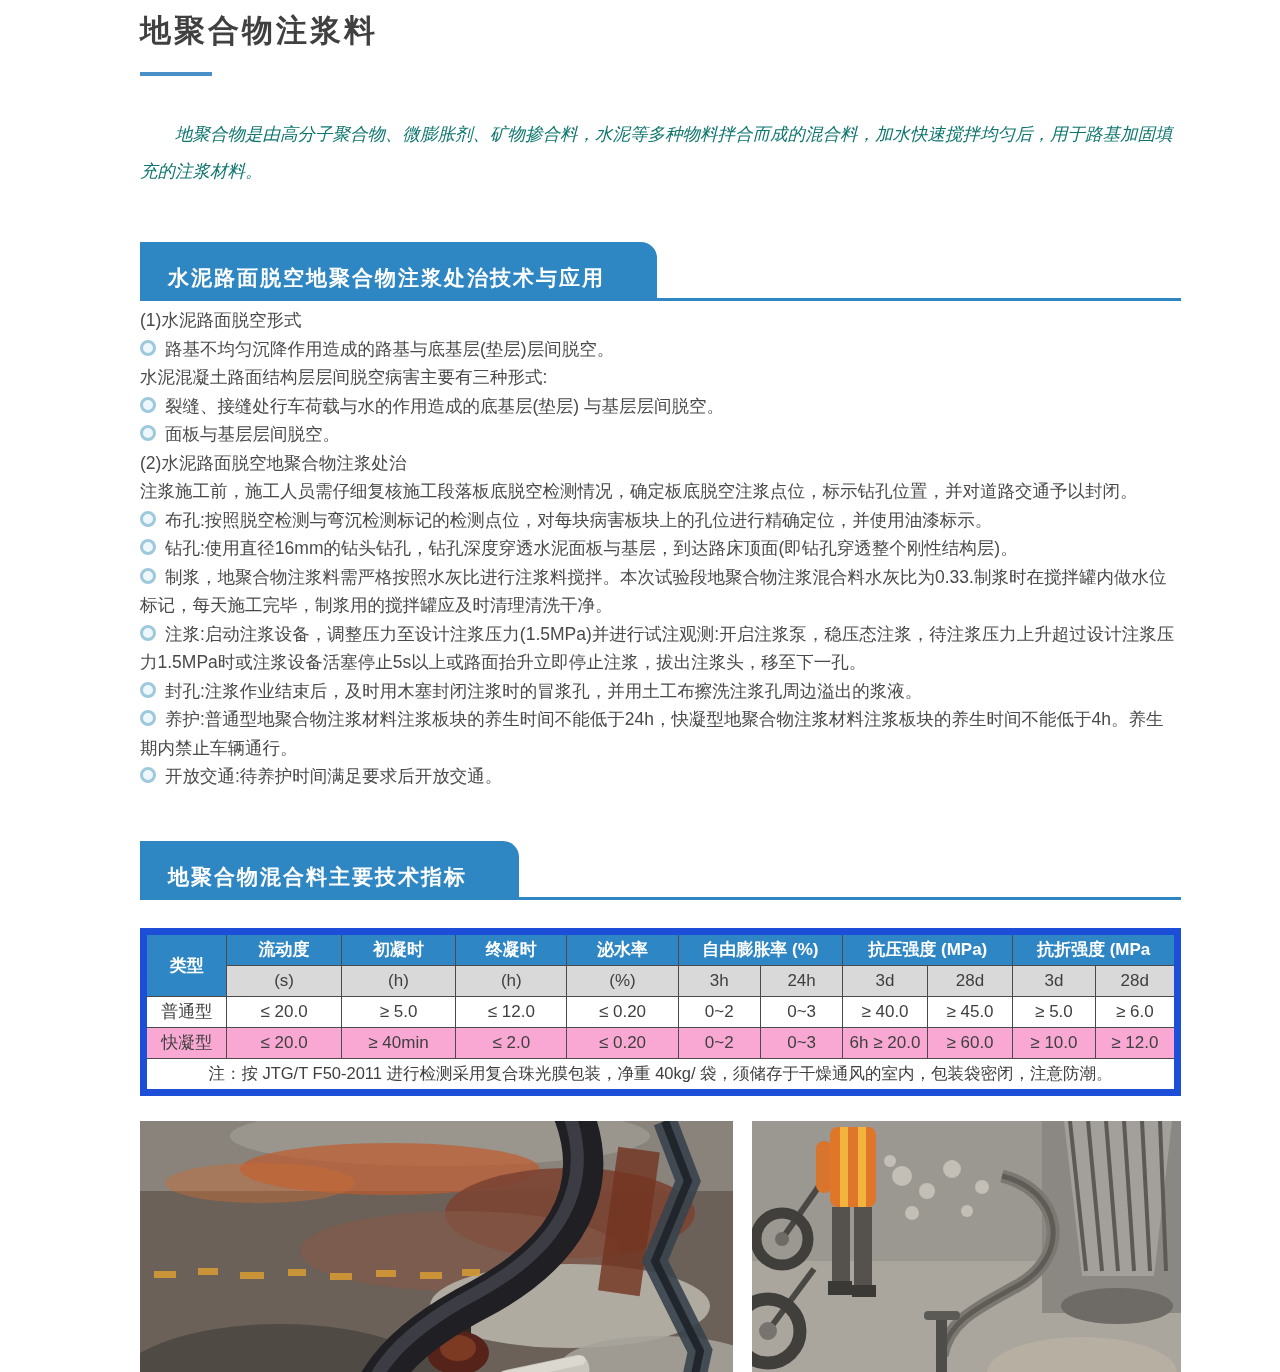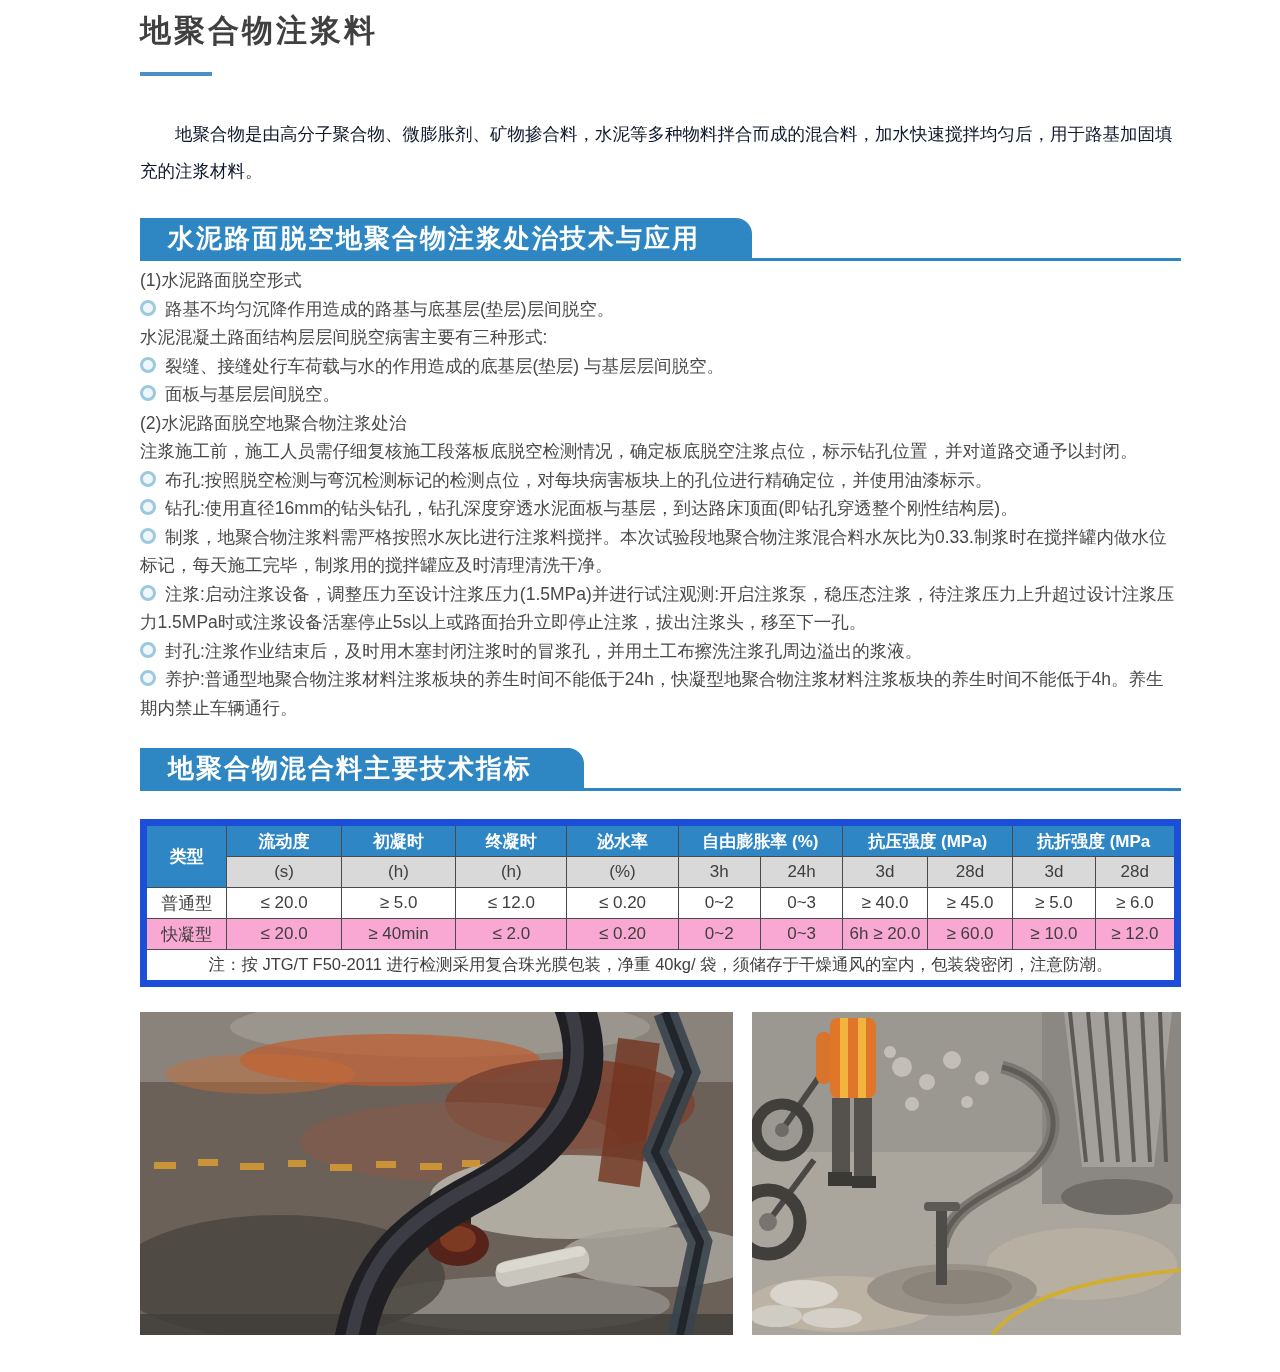--- a/index.html
+++ b/index.html
@@ -9,28 +9,28 @@
     color:#4a4a4a;overflow:hidden;
   }
   .content{width:1041px;margin:0;padding:12px 99px 0 140px;}
   .page-title{
     margin:0;font-size:31px;font-weight:700;color:#404040;
     letter-spacing:3px;line-height:38px;
   }
   .title-dash{width:72px;height:4px;background:#4a90c8;margin-top:22px;}
   .intro{
     margin:40px 0 0 0;font-size:17.5px;line-height:37px;
-    text-indent:2em;color:#0f172a;
+    text-indent:2em;color:#0f766e;font-style:italic;
   }
   .banner-row{margin-top:28px;border-bottom:3px solid #2e86c3;line-height:0;}
   .banner-row.second{margin-top:26px;}
   .banner{
     display:inline-block;background:#2e86c3;color:#ffffff;
-    font-size:26px;font-weight:700;letter-spacing:2px;line-height:24px;
-    padding:8px 52px 8px 28px;border-top-right-radius:16px;
+    font-size:21px;font-weight:700;letter-spacing:2px;line-height:24px;
+    padding:24px 52px 8px 28px;border-top-right-radius:16px;margin-top:24px;
   }
   .body-text{margin-top:5px;font-size:17.5px;line-height:28.5px;}
   .body-text p{margin:0;}
   .bullet{
     display:inline-block;width:10px;height:10px;box-sizing:content-box;
     border:3px solid #9ec9dc;border-radius:50%;background:#eef7fb;
     margin-right:9px;vertical-align:-1px;
   }
   table.spec{
     width:100%;border-collapse:collapse;table-layout:fixed;
@@ -72,20 +72,21 @@
       <p><span class="bullet"></span>裂缝、接缝处行车荷载与水的作用造成的底基层(垫层) 与基层层间脱空。</p>
       <p><span class="bullet"></span>面板与基层层间脱空。</p>
       <p>(2)水泥路面脱空地聚合物注浆处治</p>
       <p>注浆施工前，施工人员需仔细复核施工段落板底脱空检测情况，确定板底脱空注浆点位，标示钻孔位置，并对道路交通予以封闭。</p>
       <p><span class="bullet"></span>布孔:按照脱空检测与弯沉检测标记的检测点位，对每块病害板块上的孔位进行精确定位，并使用油漆标示。</p>
       <p><span class="bullet"></span>钻孔:使用直径16mm的钻头钻孔，钻孔深度穿透水泥面板与基层，到达路床顶面(即钻孔穿透整个刚性结构层)。</p>
       <p><span class="bullet"></span>制浆，地聚合物注浆料需严格按照水灰比进行注浆料搅拌。本次试验段地聚合物注浆混合料水灰比为0.33.制浆时在搅拌罐内做水位标记，每天施工完毕，制浆用的搅拌罐应及时清理清洗干净。</p>
       <p><span class="bullet"></span>注浆:启动注浆设备，调整压力至设计注浆压力(1.5MPa)并进行试注观测:开启注浆泵，稳压态注浆，待注浆压力上升超过设计注浆压力1.5MPa时或注浆设备活塞停止5s以上或路面抬升立即停止注浆，拔出注浆头，移至下一孔。</p>
       <p><span class="bullet"></span>封孔:注浆作业结束后，及时用木塞封闭注浆时的冒浆孔，并用土工布擦洗注浆孔周边溢出的浆液。</p>
       <p><span class="bullet"></span>养护:普通型地聚合物注浆材料注浆板块的养生时间不能低于24h，快凝型地聚合物注浆材料注浆板块的养生时间不能低于4h。养生期内禁止车辆通行。</p>
+      <p><span class="bullet"></span>开放交通:待养护时间满足要求后开放交通。</p>
     </div>
 
   <div class="banner-row second">
     <div class="banner">地聚合物混合料主要技术指标</div>
   </div>
 
   <table class="spec">
       <colgroup>
         <col style="width: 7.8%;">
         <col style="width: 10.7%;">

